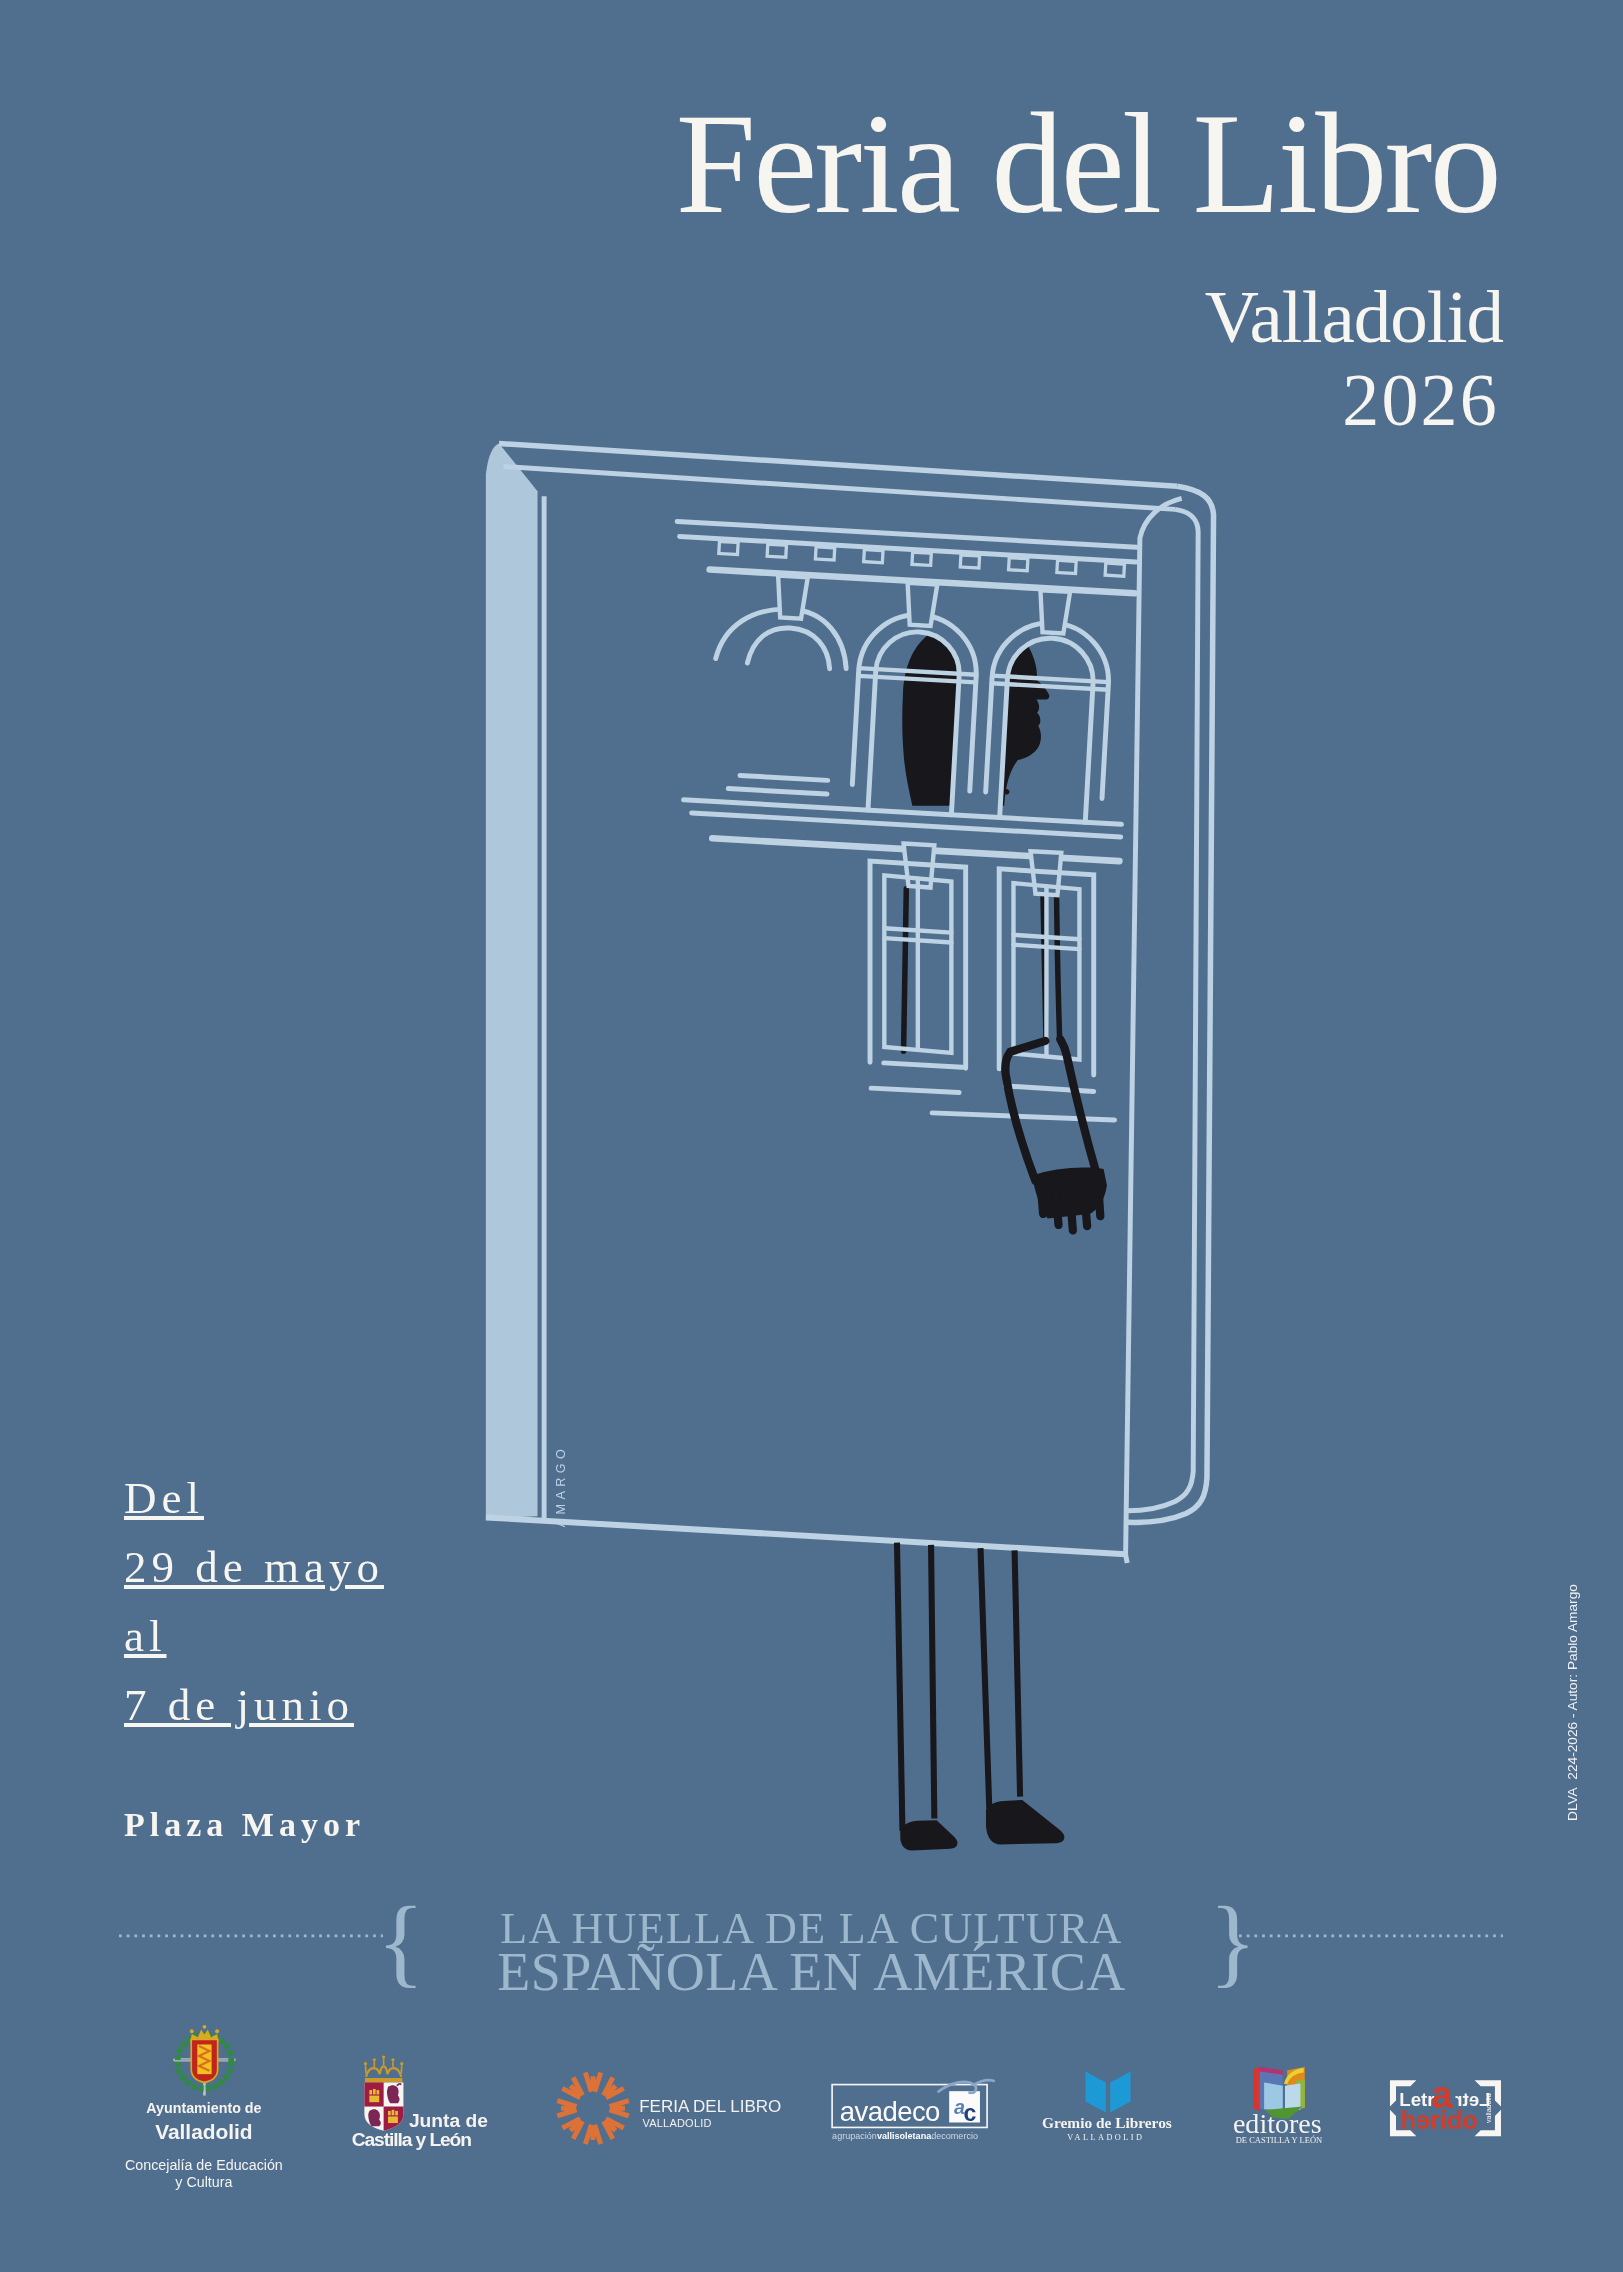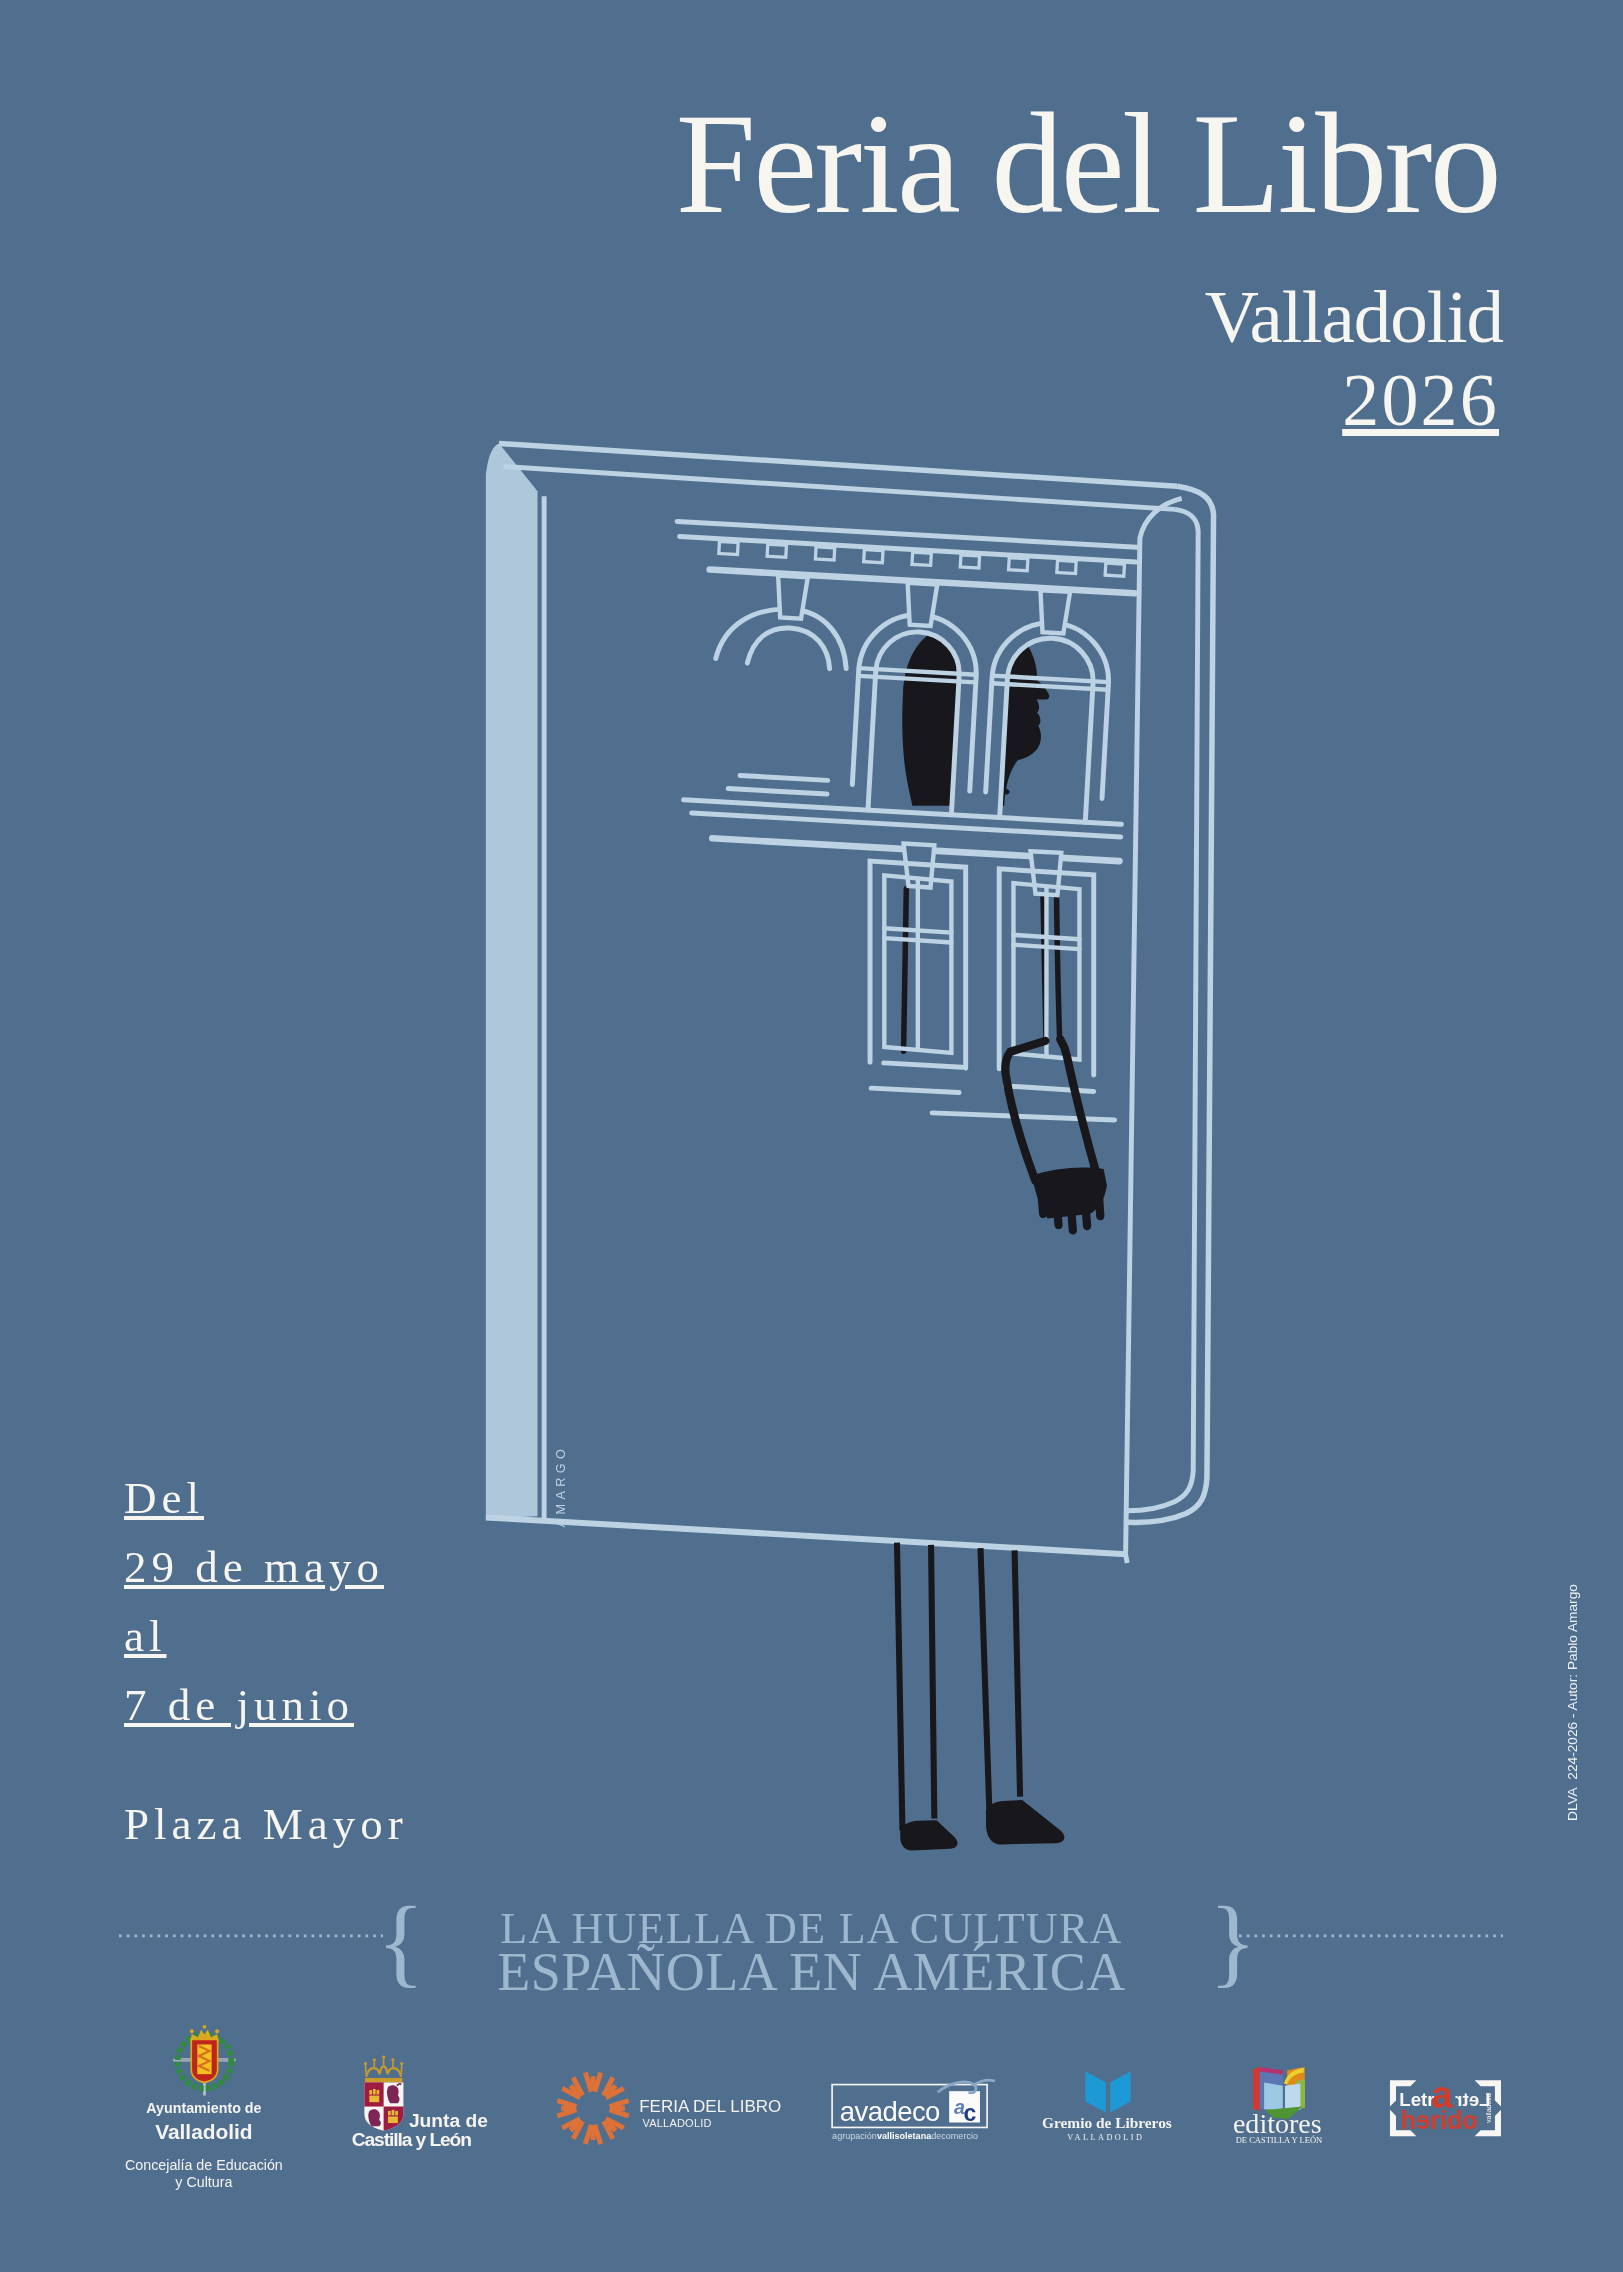--- a/index.html
+++ b/index.html
@@ -9,25 +9,25 @@
   .ser{font-family:"Liberation Serif",serif;}
   .san{font-family:"Liberation Sans",sans-serif;}
 </style>
 </head>
 <body>
 
 <div class="abs ser" style="top:92px;right:124px;font-size:144px;line-height:144px;letter-spacing:-2.7px;color:#f6f5f0;white-space:nowrap;">Feria del Libro</div>
 
 <div class="abs ser" style="top:279px;right:120px;font-size:75px;line-height:75px;letter-spacing:-1px;color:#f6f5f0;white-space:nowrap;">Valladolid</div>
 
-<div class="abs ser" style="top:363px;right:124px;font-size:74px;line-height:74px;letter-spacing:2.2px;color:#f6f5f0;white-space:nowrap;text-decoration:underline;">2026</div>
+<div class="abs ser" style="top:363px;right:124px;font-size:74px;line-height:74px;letter-spacing:2.2px;color:#f6f5f0;white-space:nowrap;">2026</div>
 
 <div class="abs ser" style="top:1464px;left:124px;font-size:45px;line-height:69px;letter-spacing:5px;color:#f6f5f0;white-space:nowrap;text-decoration:underline;">Del<br>29 de mayo<br>al<br>7 de junio</div>
 
-<div class="abs ser" style="top:1790px;left:124px;font-size:45px;line-height:69px;letter-spacing:5px;color:#f6f5f0;white-space:nowrap;">Plaza Mayor</div>
+<div class="abs ser" style="top:1790px;left:124px;font-size:34px;line-height:69px;letter-spacing:5px;color:#f6f5f0;white-space:nowrap;font-weight:bold;">Plaza Mayor</div>
 
 <div class="abs ser" style="top:1909px;left:0;width:1623px;text-align:center;font-size:44px;line-height:40px;letter-spacing:1.3px;color:#9db7cc;white-space:nowrap;">LA HUELLA DE LA CULTURA</div>
 
 <div class="abs ser" style="top:1952px;left:0;width:1623px;text-align:center;font-size:54px;line-height:40px;letter-spacing:0.5px;color:#9db7cc;white-space:nowrap;">ESPAÑOLA EN AMÉRICA</div>
 
 <div class="abs ser" style="top:1892px;left:377px;font-size:99px;line-height:99px;color:#9db7cc;">{</div>
 
 <div class="abs ser" style="top:1892px;left:1209px;font-size:99px;line-height:99px;color:#9db7cc;">}</div>
 
 <svg class="abs" style="top:1933px;left:119px;" width="264" height="5.5" viewBox="0 0 480 10">

